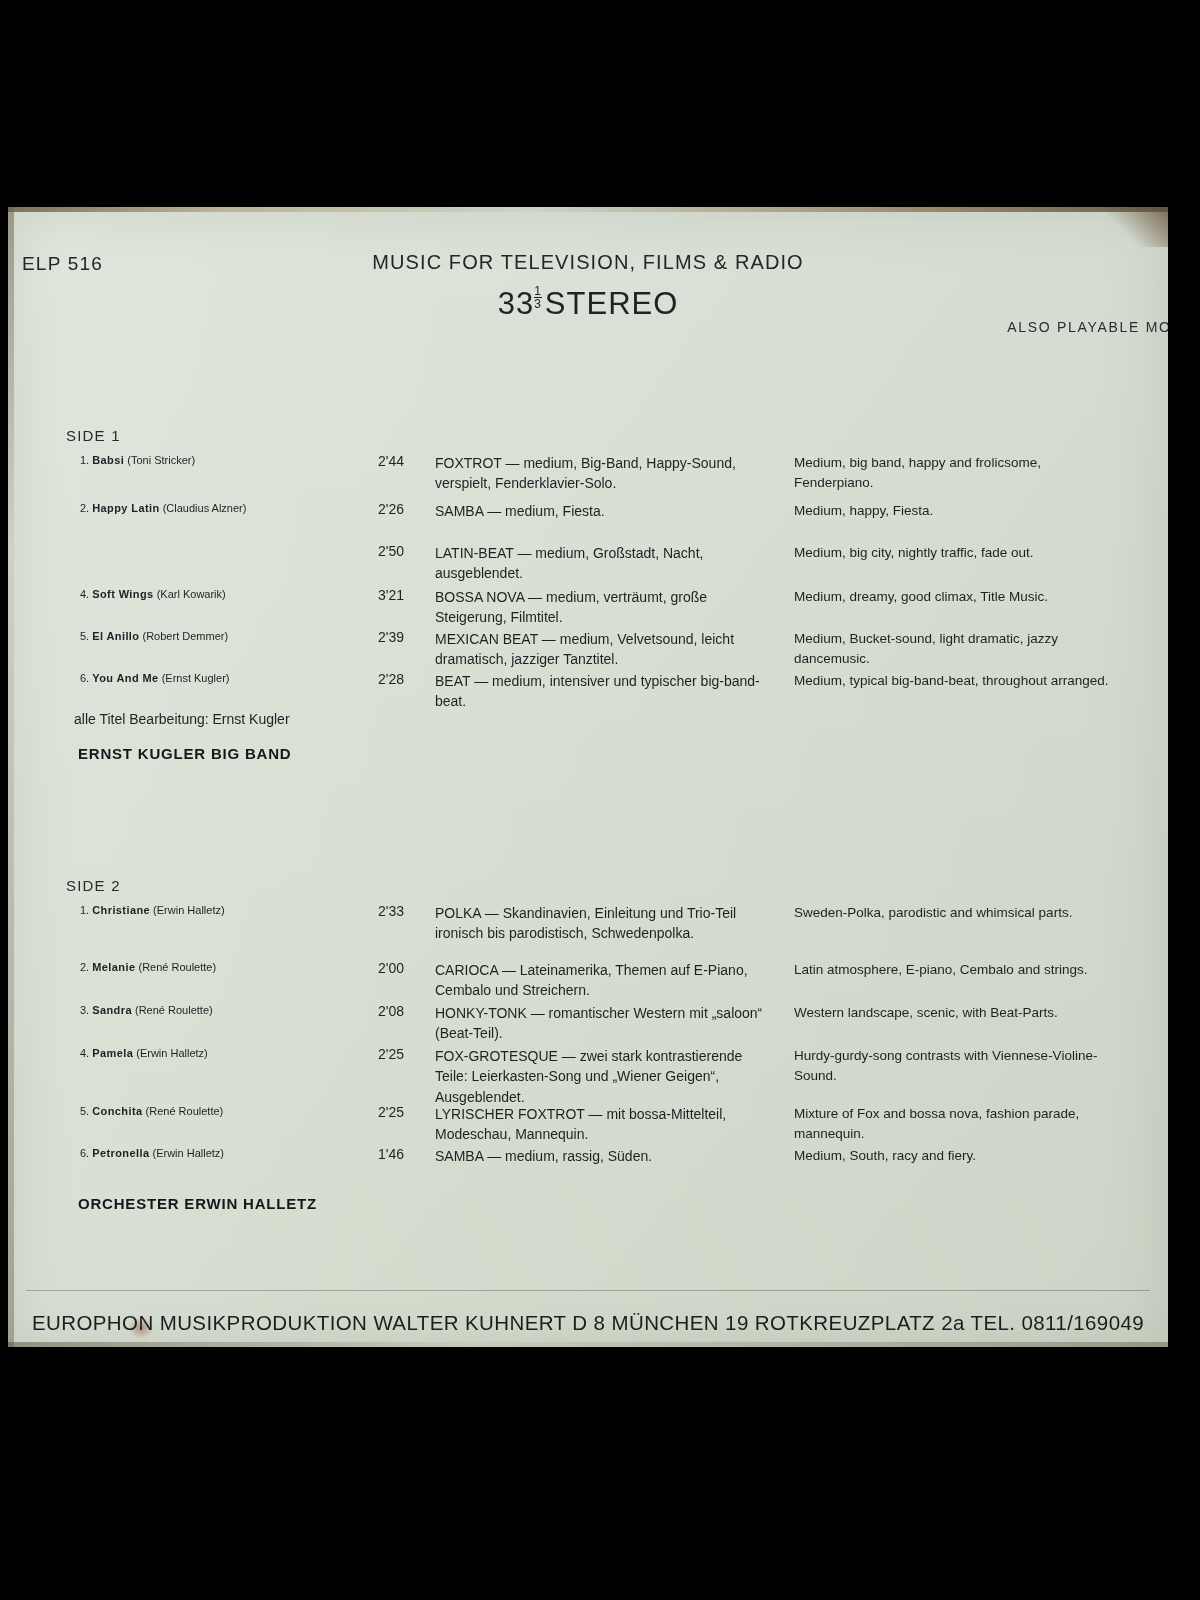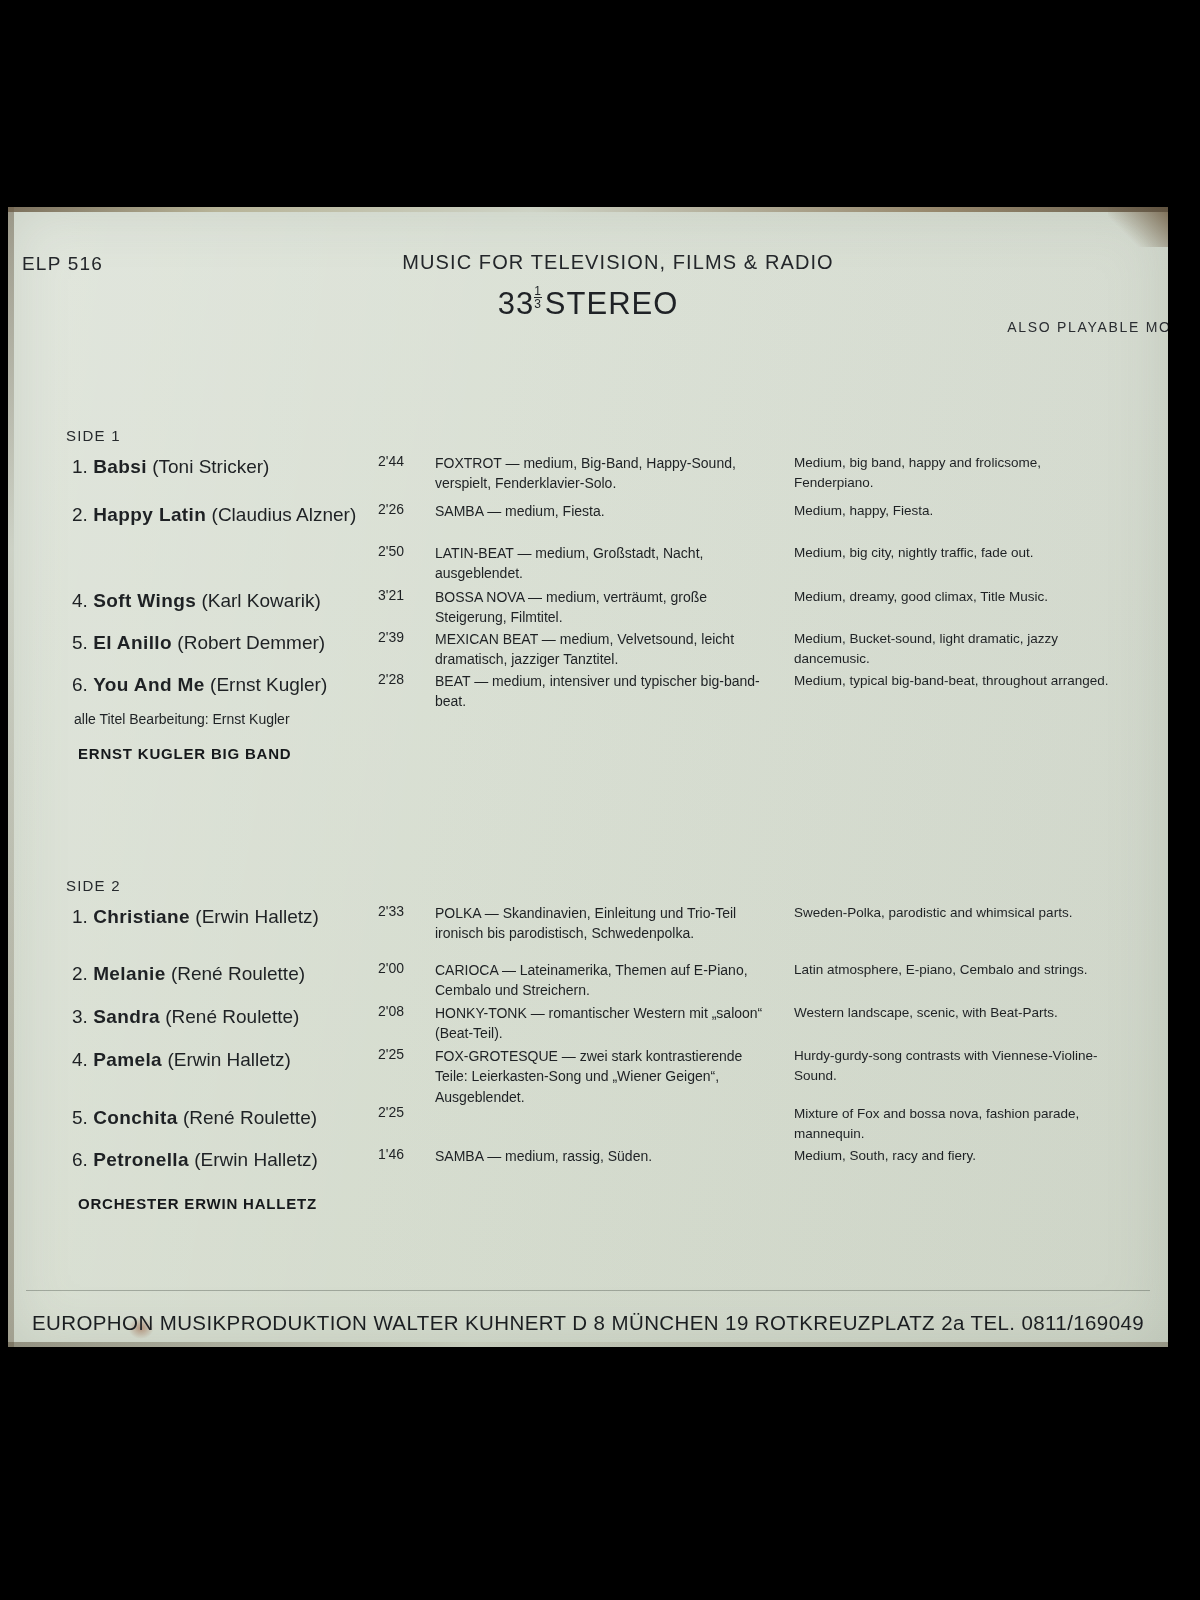--- a/index.html
+++ b/index.html
@@ -83,21 +83,20 @@
   }
   .headline {
     position: absolute;
     left: 0;
     top: 44px;
     width: 100%;
     text-align: center;
     font-size: 20px;
     letter-spacing: 1.1px;
     color: #23262a;
-    padding-left: 30px;
   }
   .stereo {
     position: absolute;
     left: 0;
     top: 78px;
     width: 100%;
     text-align: center;
     font-size: 31px;
     letter-spacing: 1px;
     color: #1f2226;
@@ -140,23 +139,23 @@
     left: 0;
     top: 26px;
     width: 100%;
   }
   .track {
     position: relative;
     min-height: 42px;
   }
   .t-title {
     position: absolute;
-    left: 64px;
+    left: 72px;
     width: 290px;
-    font-size: 19px;
+    font-size: 11px;
     color: #1e2124;
     line-height: 1.45;
   }
   .t-title .num { font-weight: normal; }
   .t-title .nm { font-weight: bold; letter-spacing: .4px; }
   .t-title .comp { font-weight: normal; }
   .t-title .comp2 { display: block; margin-left: 14px; }
   .t-time {
     position: absolute;
     left: 362px;
@@ -349,20 +348,21 @@
           <div class="t-desc-en">Hurdy-gurdy-song contrasts with Viennese-Violine-Sound.</div>
         </div>
 
         <div class="track" style="height:42px">
           <div class="t-title">
             <span class="num">5.</span>
             <span class="nm">Conchita</span>
             <span class="comp">(René Roulette)</span>
           </div>
           <div class="t-time">2'25</div>
+          <div class="t-desc-de">LYRISCHER FOXTROT — mit bossa-Mittelteil, Modeschau, Mannequin.</div>
           <div class="t-desc-en">Mixture of Fox and bossa nova, fashion parade, mannequin.</div>
         </div>
 
         <div class="track" style="height:40px">
           <div class="t-title">
             <span class="num">6.</span>
             <span class="nm">Petronella</span>
             <span class="comp">(Erwin Halletz)</span>
           </div>
           <div class="t-time">1'46</div>

